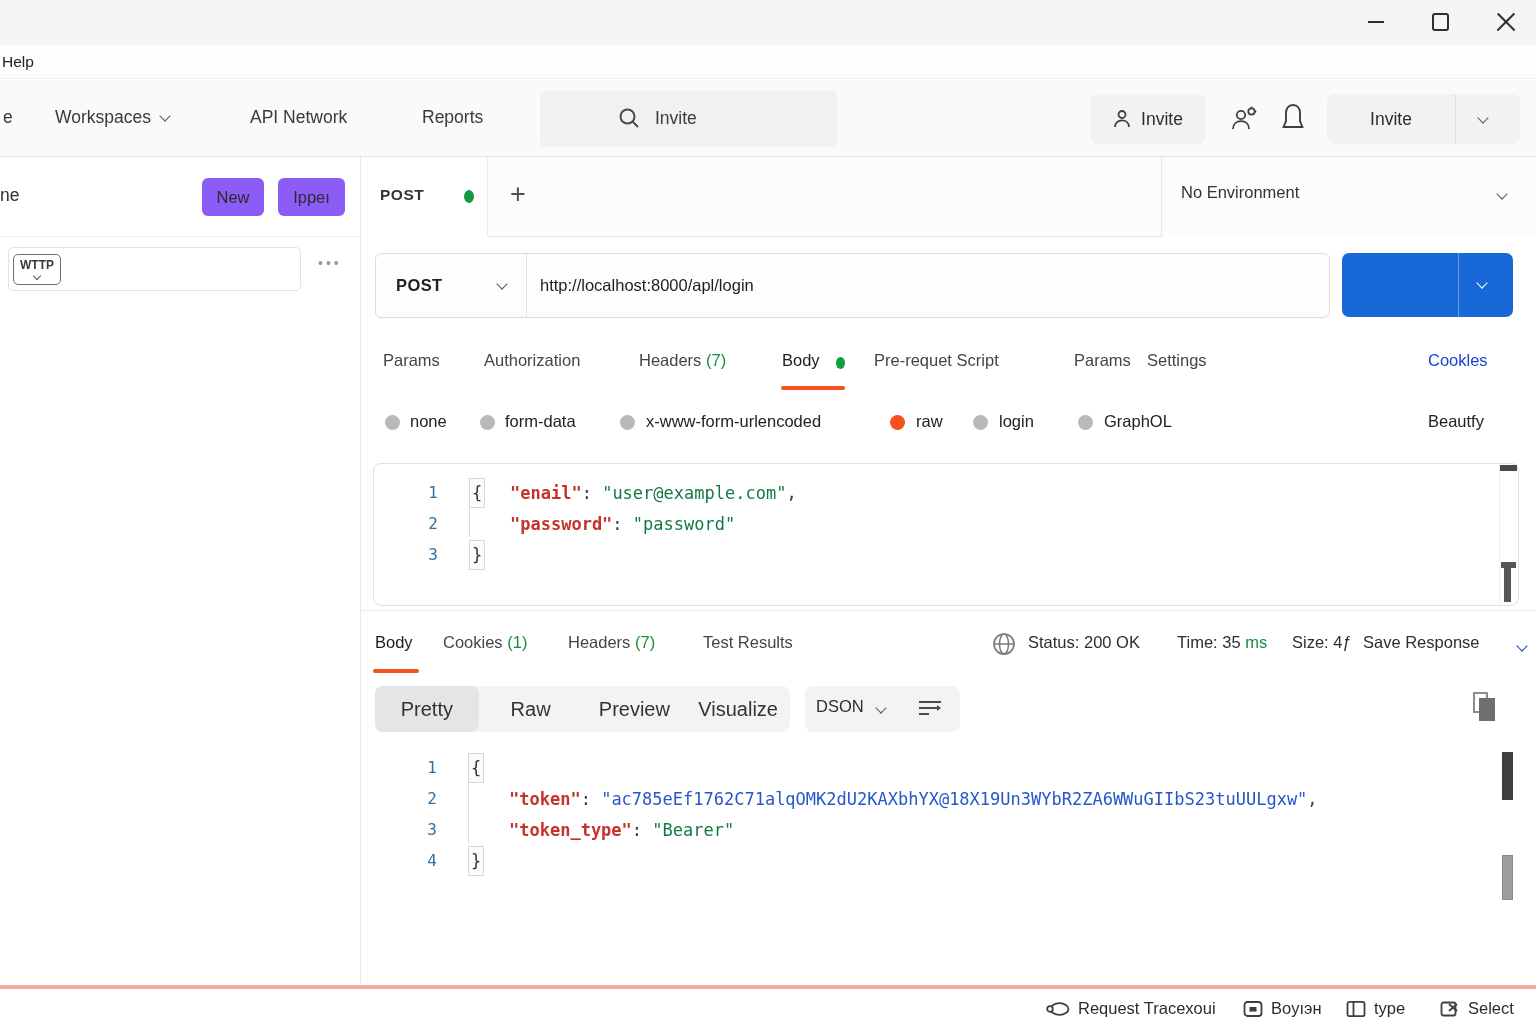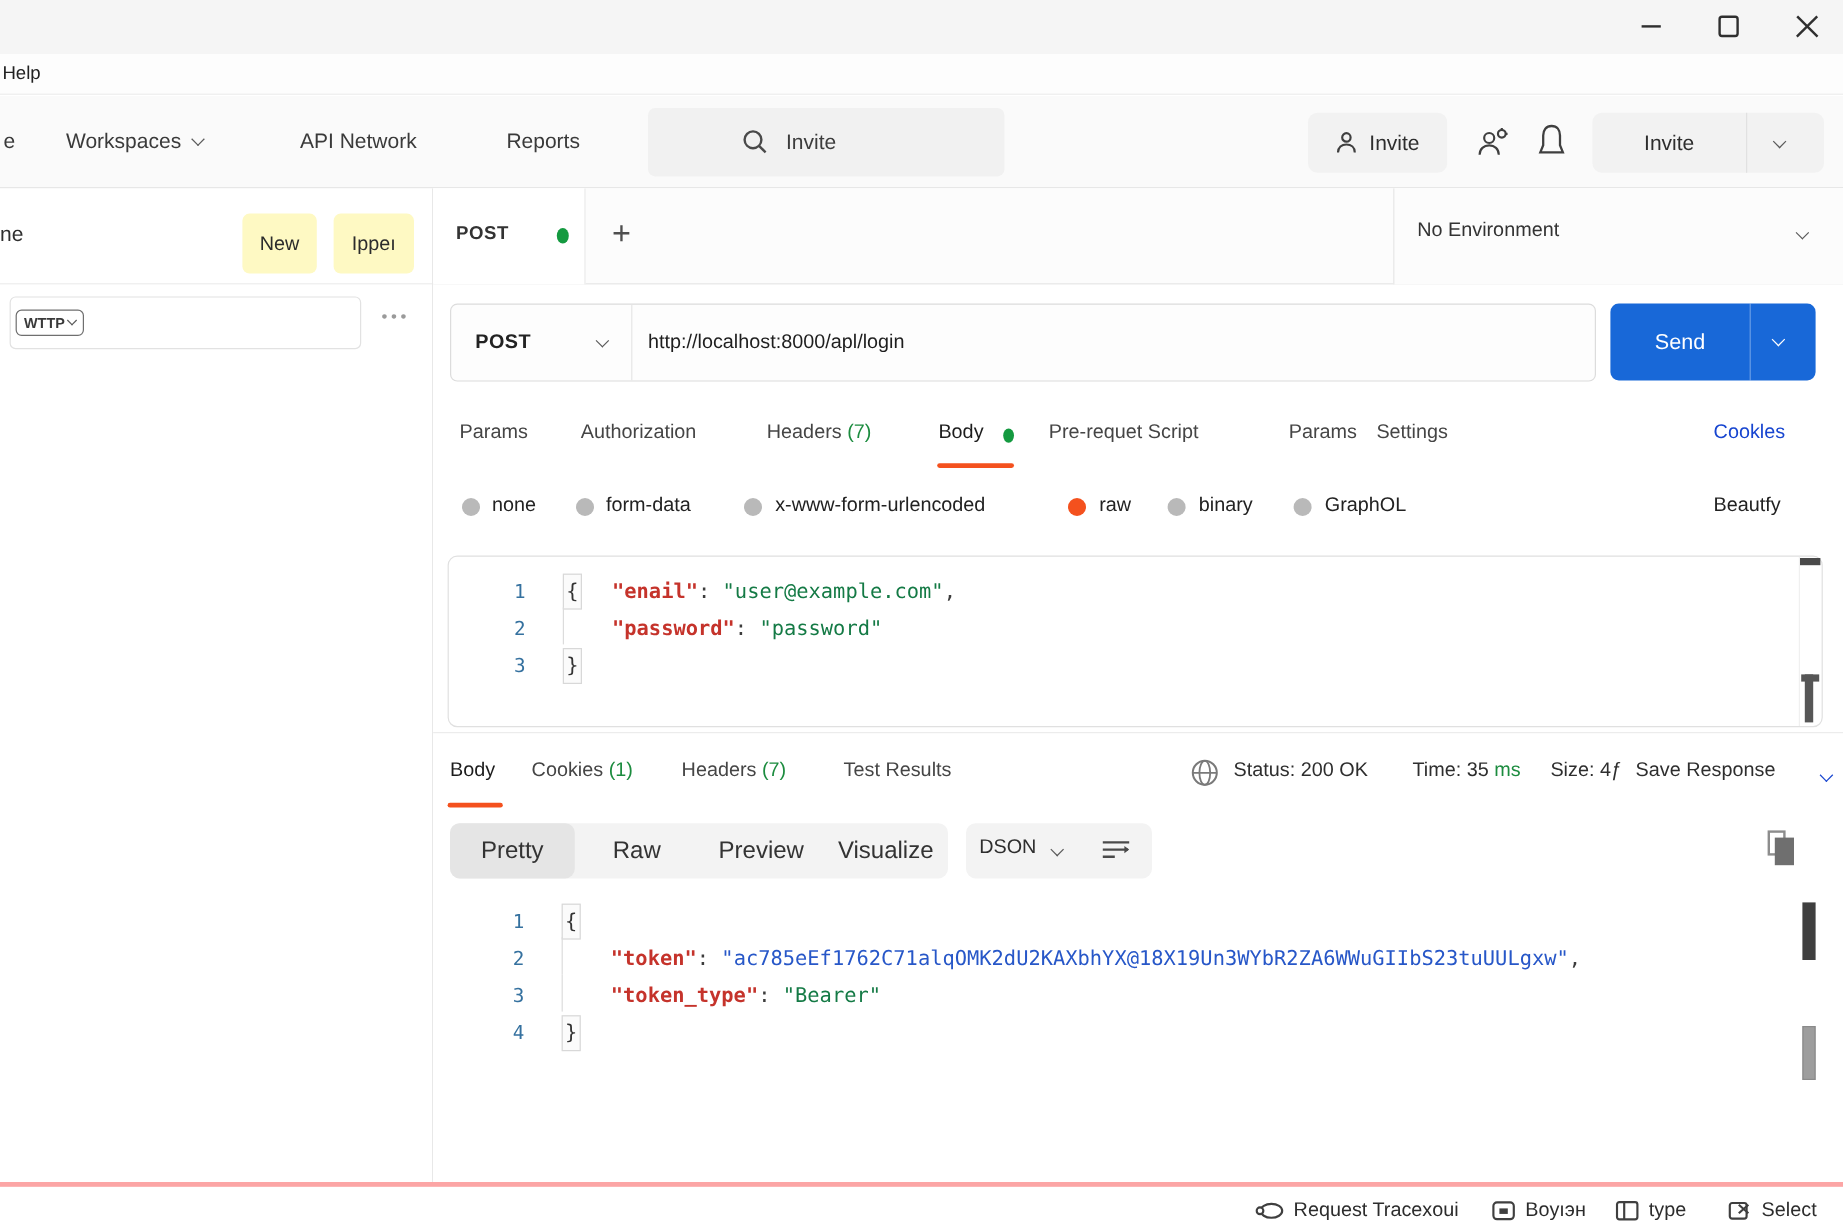--- a/index.html
+++ b/index.html
@@ -32,25 +32,25 @@
   .icon-abs { position:absolute; }
   .invite-split { position:absolute; left:1327px; top:14px; width:193px; height:50px; background:#f2f2f2; border-radius:8px; }
   .invite-split .lbl { position:absolute; left:0; top:0; width:128px; height:50px; display:flex; align-items:center; justify-content:center; font-size:17.5px; color:#2e2e2e; }
   .invite-split .sep { position:absolute; left:128px; top:0; width:1px; height:50px; background:#e1e1e1; }
   .invite-split .ch { position:absolute; left:152px; top:20px; }
 
   
   .sidebar { position:absolute; left:0; top:157px; width:361px; bottom:39px; background:#fff; border-right:1px solid #e8e8e8; }
   .sb-head { position:absolute; left:0; top:0; width:100%; height:80px; border-bottom:1px solid #ededed; }
   .sb-title { position:absolute; left:0px; top:28px; font-size:17.5px; color:#2f2f2f; }
-  .sb-btn { position:absolute; top:21px; height:50px; background:#fef9c3; border-radius:6px; display:flex; align-items:center; justify-content:center; font-size:16.5px; color:#2c2c2c; }
+  .sb-btn { position:absolute; top:21px; height:38px; background:#8b5cf6; border-radius:6px; display:flex; align-items:center; justify-content:center; font-size:16.5px; color:#2c2c2c; }
   .sb-new { left:202px; width:62px; }
   .sb-import { left:278px; width:67px; }
   .req-box { position:absolute; left:8px; top:90px; width:293px; height:44px; background:#fff; border:1px solid #e2e2e2; border-radius:5px; display:flex; align-items:center; padding-left:4px; }
-  .http-chip { display:inline-flex; align-items:center; gap:3px; border:1.6px solid #6f6f6f; border-radius:5px; padding:3px 6px; font-size:12px; font-weight:700; color:#3a3a3a; }
+  .http-chip { display:inline-flex; align-items:center; gap:3px; border:1.6px solid #6f6f6f; border-radius:5px; padding:3px 6px; font-size:12px; font-weight:700; color:#3a3a3a;flex-direction:column; }
   .sb-dots { position:absolute; left:318px; top:98px; font-size:14px; letter-spacing:3px; color:#9a9a9a; }
 
   
   .main { position:absolute; left:361px; top:157px; right:0; bottom:39px; background:#fff; }
 
   
   .tabstrip { position:absolute; left:0; top:0; right:0; height:80px; background:#fcfcfc; border-bottom:1px solid #e6e6e6; }
   .post-tab { position:absolute; left:0; top:0; width:127px; height:80px; background:#fff; border-right:1px solid #eaeaea; }
   .post-tab .t { position:absolute; left:19px; top:29px; font-size:15.5px; font-weight:600; color:#333; letter-spacing:.5px; }
   .post-tab .dot { position:absolute; left:103px; top:33px; width:10px; height:13px; border-radius:50%; background:#149a40; }
@@ -231,21 +231,20 @@
 
     <div class="url-box">
       <div class="method">
         <span>POST</span>
         <span class="chev" style="position:relative;top:-2px;"></span>
       </div>
       <div class="vsep"></div>
       <div class="url">http://localhost:8000/apl/login</div>
     </div>
     <div class="send-btn">
-      <div class="lbl">Send</div>
       <div class="sep"></div>
       <span class="chev ch"></span>
     </div>
 
     <div class="req-tabs">
       <span class="rtab" style="left:22px;">Params</span>
       <span class="rtab" style="left:123px;">Authorization</span>
       <span class="rtab" style="left:278px;"><span>Headers</span> <span class="count-green">(7)</span></span>
       <span class="rtab active" style="left:421px;">Body</span>
       <span class="body-dot"></span>
@@ -259,21 +258,21 @@
     <div class="modes">
       <span class="radio" style="left:24px;"></span>
         <span class="mode-lbl" style="left:49px;">none</span>
       <span class="radio" style="left:119px;"></span>
         <span class="mode-lbl" style="left:144px;">form-data</span>
       <span class="radio" style="left:259px;"></span>
         <span class="mode-lbl" style="left:285px;">x-www-form-urlencoded</span>
       <span class="radio sel" style="left:529px;"></span>
         <span class="mode-lbl" style="left:555px;">raw</span>
       <span class="radio" style="left:612px;"></span>
-        <span class="mode-lbl" style="left:638px;">binary</span>
+        <span class="mode-lbl" style="left:638px;">login</span>
       <span class="radio" style="left:717px;"></span>
         <span class="mode-lbl" style="left:743px;">GraphOL</span>
       <span class="mode-lbl link-blue" style="left:1067px;">Beautfy</span>
     </div>
 
     <div class="editor">
       <div class="code-line">
         <span class="ln">1</span>
         <span class="foldcol"><span class="fold-box">{</span></span>
         <span><span class="tok-key">"enail"</span><span class="tok-plain">: </span><span class="tok-str">"user@example.com"</span><span class="tok-plain">,</span></span>

